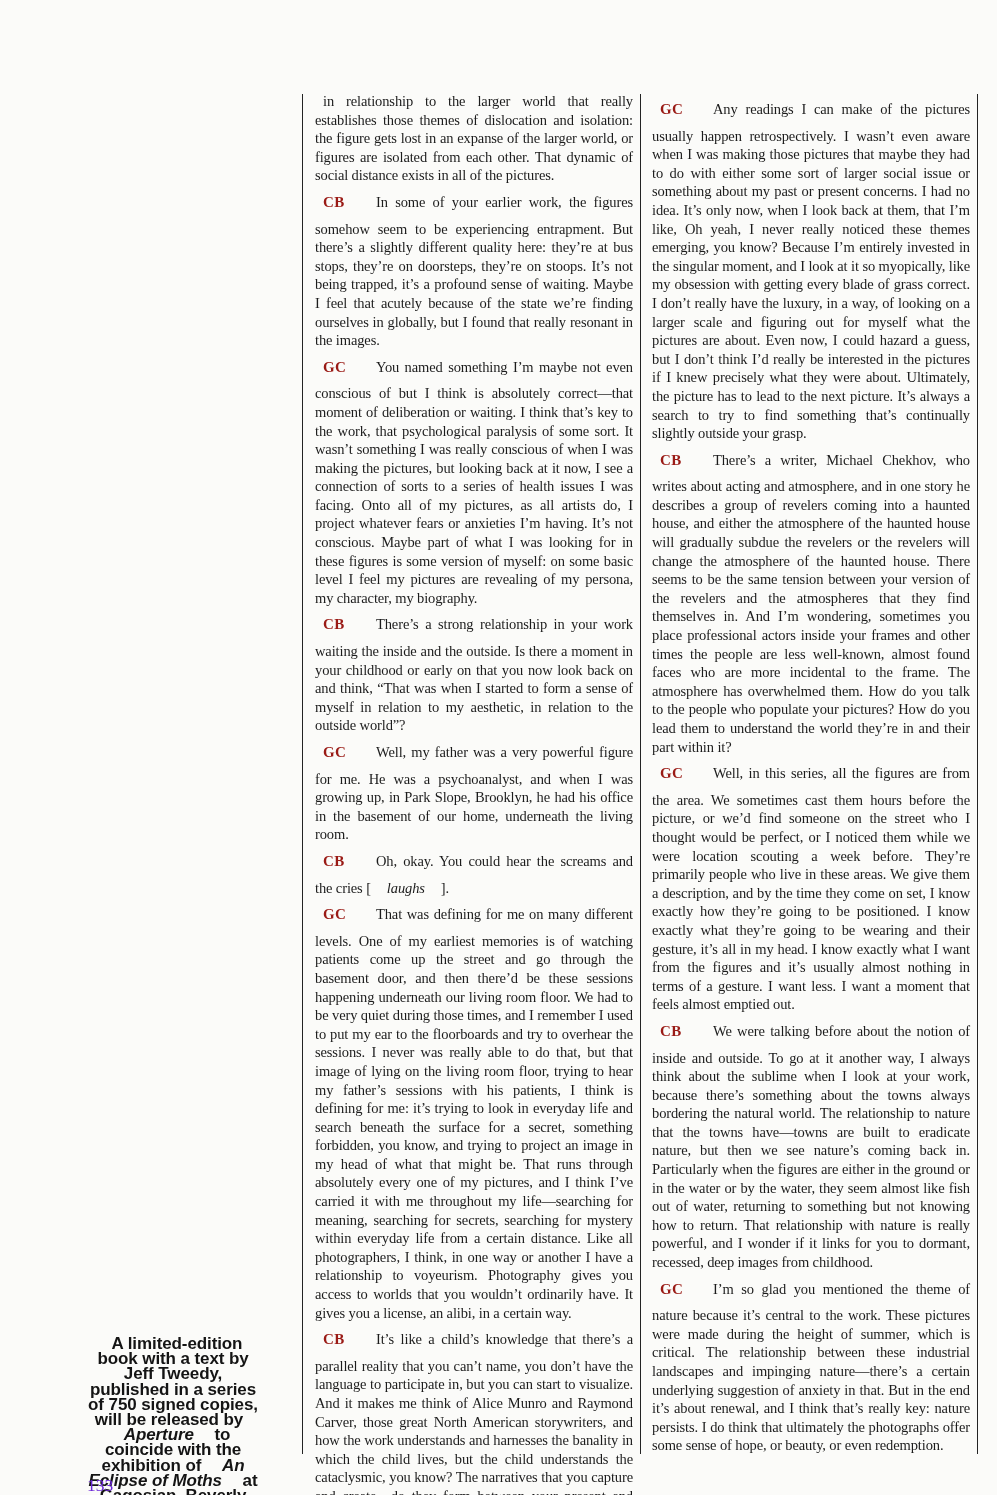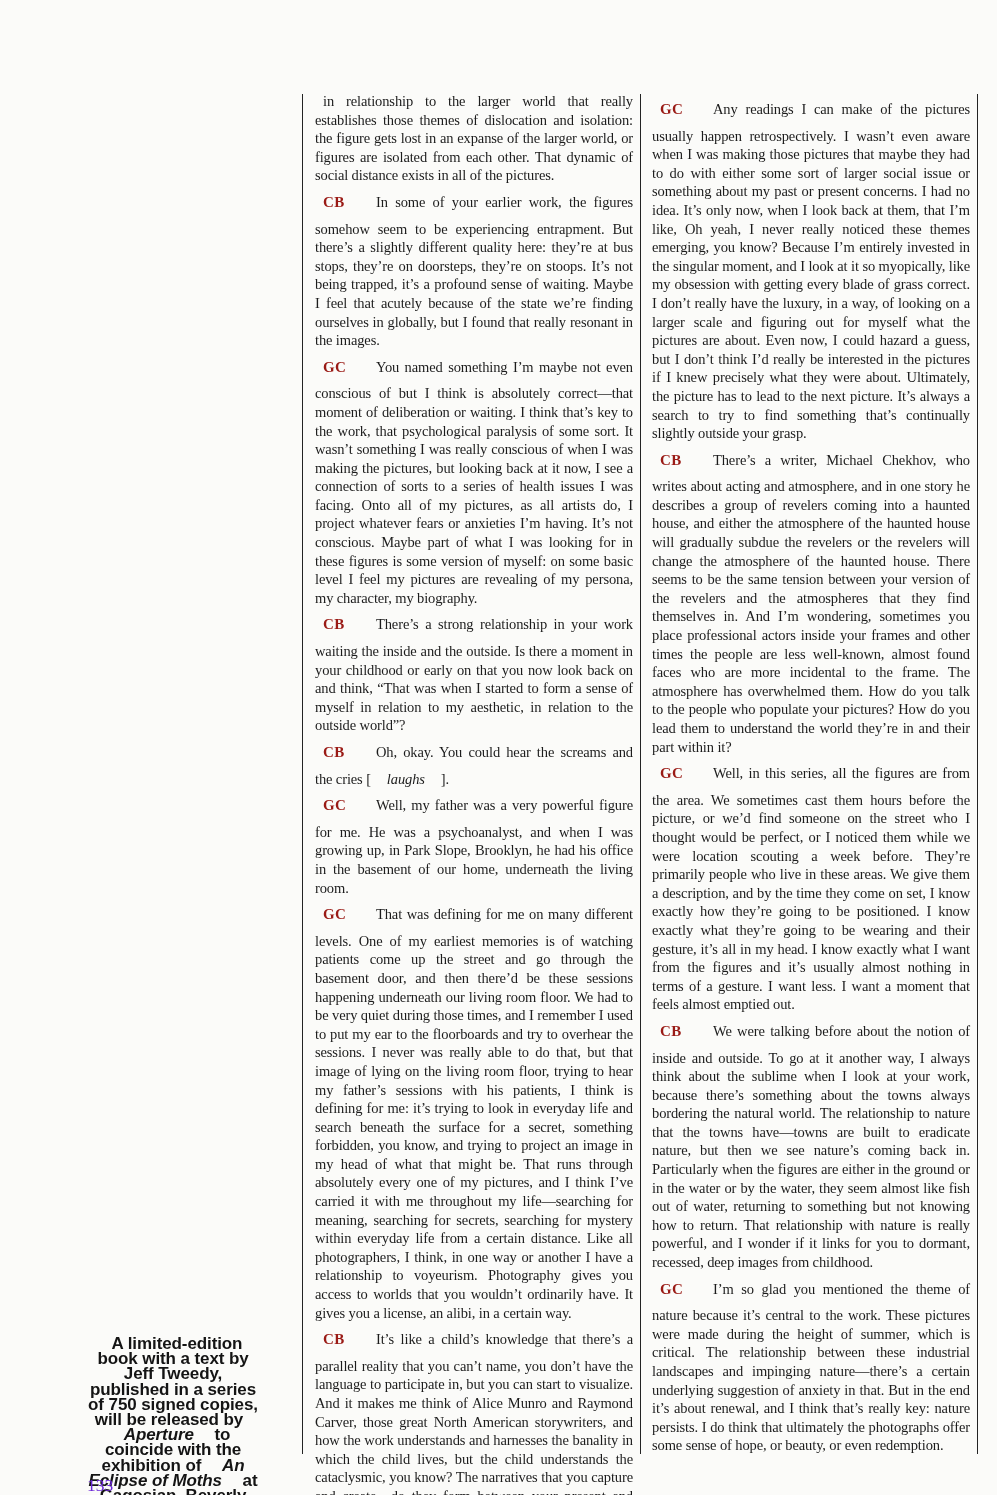--- a/index.html
+++ b/index.html
@@ -59,22 +59,22 @@
 
   <div class="vrule r1"></div>
   <div class="vrule r2"></div>
   <div class="vrule r3"></div>
 
   <div class="col left">
       <p class="para"><span>in relationship to the larger world that really establishes those themes of dislocation and isolation: the figure gets lost in an expanse of the larger world, or figures are isolated from each other. That dynamic of social distance exists in all of the pictures.</span></p>
       <p class="para"><span class="speaker">CB</span><span>In some of your earlier work, the figures somehow seem to be experiencing entrapment. But there’s a slightly different quality here: they’re at bus stops, they’re on doorsteps, they’re on stoops. It’s not being trapped, it’s a profound sense of waiting. Maybe I feel that acutely because of the state we’re finding ourselves in globally, but I found that really resonant in the images.</span></p>
       <p class="para"><span class="speaker">GC</span><span>You named something I’m maybe not even conscious of but I think is absolutely correct—that moment of deliberation or waiting. I think that’s key to the work, that psychological paralysis of some sort. It wasn’t something I was really conscious of when I was making the pictures, but looking back at it now, I see a connection of sorts to a series of health issues I was facing. Onto all of my pictures, as all artists do, I project whatever fears or anxieties I’m having. It’s not conscious. Maybe part of what I was looking for in these figures is some version of myself: on some basic level I feel my pictures are revealing of my persona, my character, my biography.</span></p>
       <p class="para"><span class="speaker">CB</span><span>There’s a strong relationship in your work waiting the inside and the outside. Is there a moment in your childhood or early on that you now look back on and think, “That was when I started to form a sense of myself in relation to my aesthetic, in relation to the outside world”?</span></p>
+      <p class="para"><span class="speaker">GC</span><span>Well, my father was a very powerful figure for me. He was a psychoanalyst, and when I was growing up, in Park Slope, Brooklyn, he had his office in the basement of our home, underneath the living room.</span></p>
       <p class="para"><span class="speaker">CB</span><span>Oh, okay. You could hear the screams and the cries [</span><span class="it">laughs</span><span>].</span></p>
-      <p class="para"><span class="speaker">GC</span><span>Well, my father was a very powerful figure for me. He was a psychoanalyst, and when I was growing up, in Park Slope, Brooklyn, he had his office in the basement of our home, underneath the living room.</span></p>
       <p class="para"><span class="speaker">GC</span><span>That was defining for me on many different levels. One of my earliest memories is of watching patients come up the street and go through the basement door, and then there’d be these sessions happening underneath our living room floor. We had to be very quiet during those times, and I remember I used to put my ear to the floorboards and try to overhear the sessions. I never was really able to do that, but that image of lying on the living room floor, trying to hear my father’s sessions with his patients, I think is defining for me: it’s trying to look in everyday life and search beneath the surface for a secret, something forbidden, you know, and trying to project an image in my head of what that might be. That runs through absolutely every one of my pictures, and I think I’ve carried it with me throughout my life—searching for meaning, searching for secrets, searching for mystery within everyday life from a certain distance. Like all photographers, I think, in one way or another I have a relationship to voyeurism. Photography gives you access to worlds that you wouldn’t ordinarily have. It gives you a license, an alibi, in a certain way.</span></p>
       <p class="para"><span class="speaker">CB</span><span>It’s like a child’s knowledge that there’s a parallel reality that you can’t name, you don’t have the language to participate in, but you can start to visualize. And it makes me think of Alice Munro and Raymond Carver, those great North American storywriters, and how the work understands and harnesses the banality in which the child lives, but the child understands the cataclysmic, you know? The narratives that you capture and create—do they form between your present and that past? Do you feel there’s always an interplay between your memory and your present state?</span></p>
     </div>
   <div class="col right">
       <p class="para"><span class="speaker">GC</span><span>Any readings I can make of the pictures usually happen retrospectively. I wasn’t even aware when I was making those pictures that maybe they had to do with either some sort of larger social issue or something about my past or present concerns. I had no idea. It’s only now, when I look back at them, that I’m like, Oh yeah, I never really noticed these themes emerging, you know? Because I’m entirely invested in the singular moment, and I look at it so myopically, like my obsession with getting every blade of grass correct. I don’t really have the luxury, in a way, of looking on a larger scale and figuring out for myself what the pictures are about. Even now, I could hazard a guess, but I don’t think I’d really be interested in the pictures if I knew precisely what they were about. Ultimately, the picture has to lead to the next picture. It’s always a search to try to find something that’s continually slightly outside your grasp.</span></p>
       <p class="para"><span class="speaker">CB</span><span>There’s a writer, Michael Chekhov, who writes about acting and atmosphere, and in one story he describes a group of revelers coming into a haunted house, and either the atmosphere of the haunted house will gradually subdue the revelers or the revelers will change the atmosphere of the haunted house. There seems to be the same tension between your version of the revelers and the atmospheres that they find themselves in. And I’m wondering, sometimes you place professional actors inside your frames and other times the people are less well-known, almost found faces who are more incidental to the frame. The atmosphere has overwhelmed them. How do you talk to the people who populate your pictures? How do you lead them to understand the world they’re in and their part within it?</span></p>
       <p class="para"><span class="speaker">GC</span><span>Well, in this series, all the figures are from the area. We sometimes cast them hours before the picture, or we’d find someone on the street who I thought would be perfect, or I noticed them while we were location scouting a week before. They’re primarily people who live in these areas. We give them a description, and by the time they come on set, I know exactly how they’re going to be positioned. I know exactly what they’re going to be wearing and their gesture, it’s all in my head. I know exactly what I want from the figures and it’s usually almost nothing in terms of a gesture. I want less. I want a moment that feels almost emptied out.</span></p>
       <p class="para"><span class="speaker">CB</span><span>We were talking before about the notion of inside and outside. To go at it another way, I always think about the sublime when I look at your work, because there’s something about the towns always bordering the natural world. The relationship to nature that the towns have—towns are built to eradicate nature, but then we see nature’s coming back in. Particularly when the figures are either in the ground or in the water or by the water, they seem almost like fish out of water, returning to something but not knowing how to return. That relationship with nature is really powerful, and I wonder if it links for you to dormant, recessed, deep images from childhood.</span></p>
       <p class="para"><span class="speaker">GC</span><span>I’m so glad you mentioned the theme of nature because it’s central to the work. These pictures were made during the height of summer, which is critical. The relationship between these industrial landscapes and impinging nature—there’s a certain underlying suggestion of anxiety in that. But in the end it’s about renewal, and I think that’s really key: nature persists. I do think that ultimately the photographs offer some sense of hope, or beauty, or even redemption.</span></p>
     </div>

